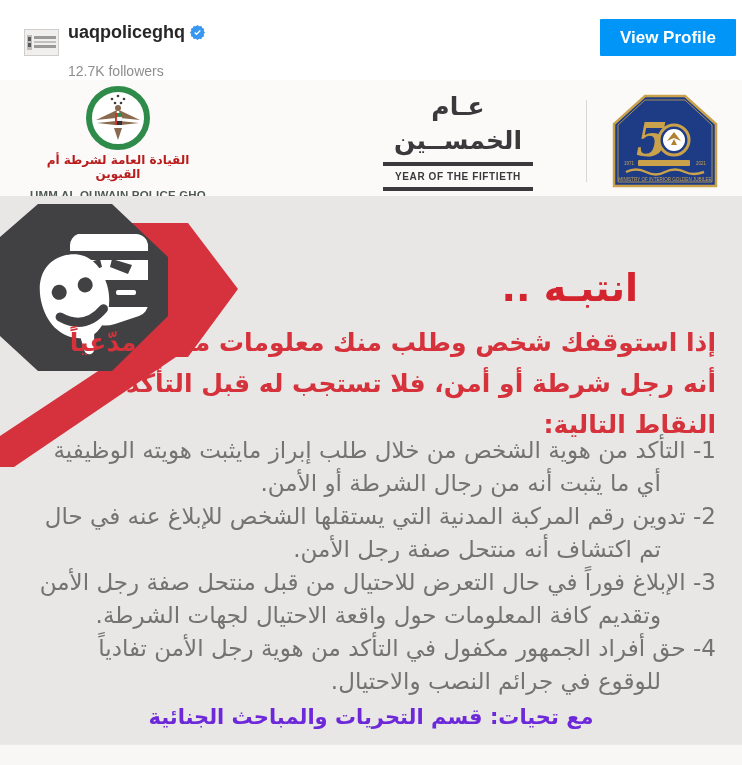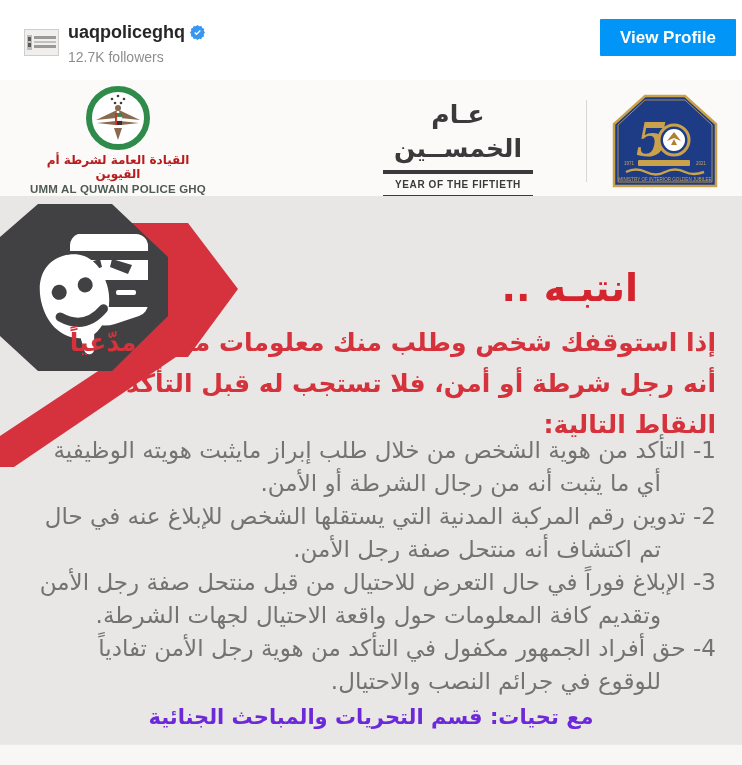--- a/index.html
+++ b/index.html
@@ -18,39 +18,39 @@
   .avatar {
     position:absolute; left:24px; top:29px; width:35px; height:27px;
     background:#f0efee; border:1px solid #cfcecd; display:flex; align-items:center; justify-content:center;
     cursor:pointer;
   }
   .avatar svg { display:block; }
   .user-block { position:absolute; left:68px; top:22px; }
   .username-row { display:flex; align-items:center; gap:5px; cursor:pointer; }
   .username { font-size:18px; font-weight:bold; color:#262626; }
   .verified { width:15px; height:15px; display:inline-block; }
-  .followers { font-size:14px; color:#8e8e8e; margin-top:6px; }
+  .followers { font-size:14px; color:#8e8e8e; margin-top:20px; }
   .view-profile-btn {
     position:absolute; right:6px; top:19px; height:37px; padding:0 20px;
     background:#0095f6; color:#fff; border:none; border-radius:1px;
     font-family:"Liberation Sans", sans-serif; font-size:17px; font-weight:bold; cursor:pointer;
     display:flex; align-items:center;
   }
 
   
   .logo-band {
     position:absolute; left:0; top:80px; width:742px; height:116px;
     background:#fbfaf9;
   }
   .left-logo { position:absolute; left:26px; top:6px; width:184px; text-align:center; }
   .left-logo svg { display:block; margin:0 auto; }
   .left-logo .ar-name { font-size:12px; color:#b91c1c; margin-top:3px; font-weight:bold; }
-  .left-logo .en-name { font-size:11.5px; color:#4f5b52; font-weight:bold; margin-top:2px; letter-spacing:0.2px; }
-
-  .fifty-block { position:absolute; left:383px; top:10px; width:150px; text-align:center;margin-top:8px; }
+  .left-logo .en-name { font-size:11.5px; color:#4f5b52; font-weight:bold; margin-top:8px; letter-spacing:0.2px; }
+
+  .fifty-block { position:absolute; left:383px; top:10px; width:150px; text-align:center; }
   .fifty-ar { font-size:25px; font-weight:bold; color:#3a393b; line-height:34px; }
   .fifty-rule { height:4px; background:#3a393b; margin:4px 0 5px 0; }
   .fifty-en { font-size:10px; font-weight:bold; color:#3a393b; letter-spacing:0.6px; }
   .fifty-rule2 { height:4px; background:#3a393b; margin:5px 0 6px 0; }
   .fifty-bottom { display:flex; justify-content:space-between; align-items:center; padding:0 2px; }
   .fifty-uae-ar { font-size:12px; font-weight:bold; color:#3a393b; }
   .fifty-uae-en { font-size:12px; font-weight:bold; color:#3a393b; letter-spacing:4px; }
 
   .band-divider { position:absolute; left:586px; top:20px; width:1px; height:82px; background:#d9d7d5; }
 

